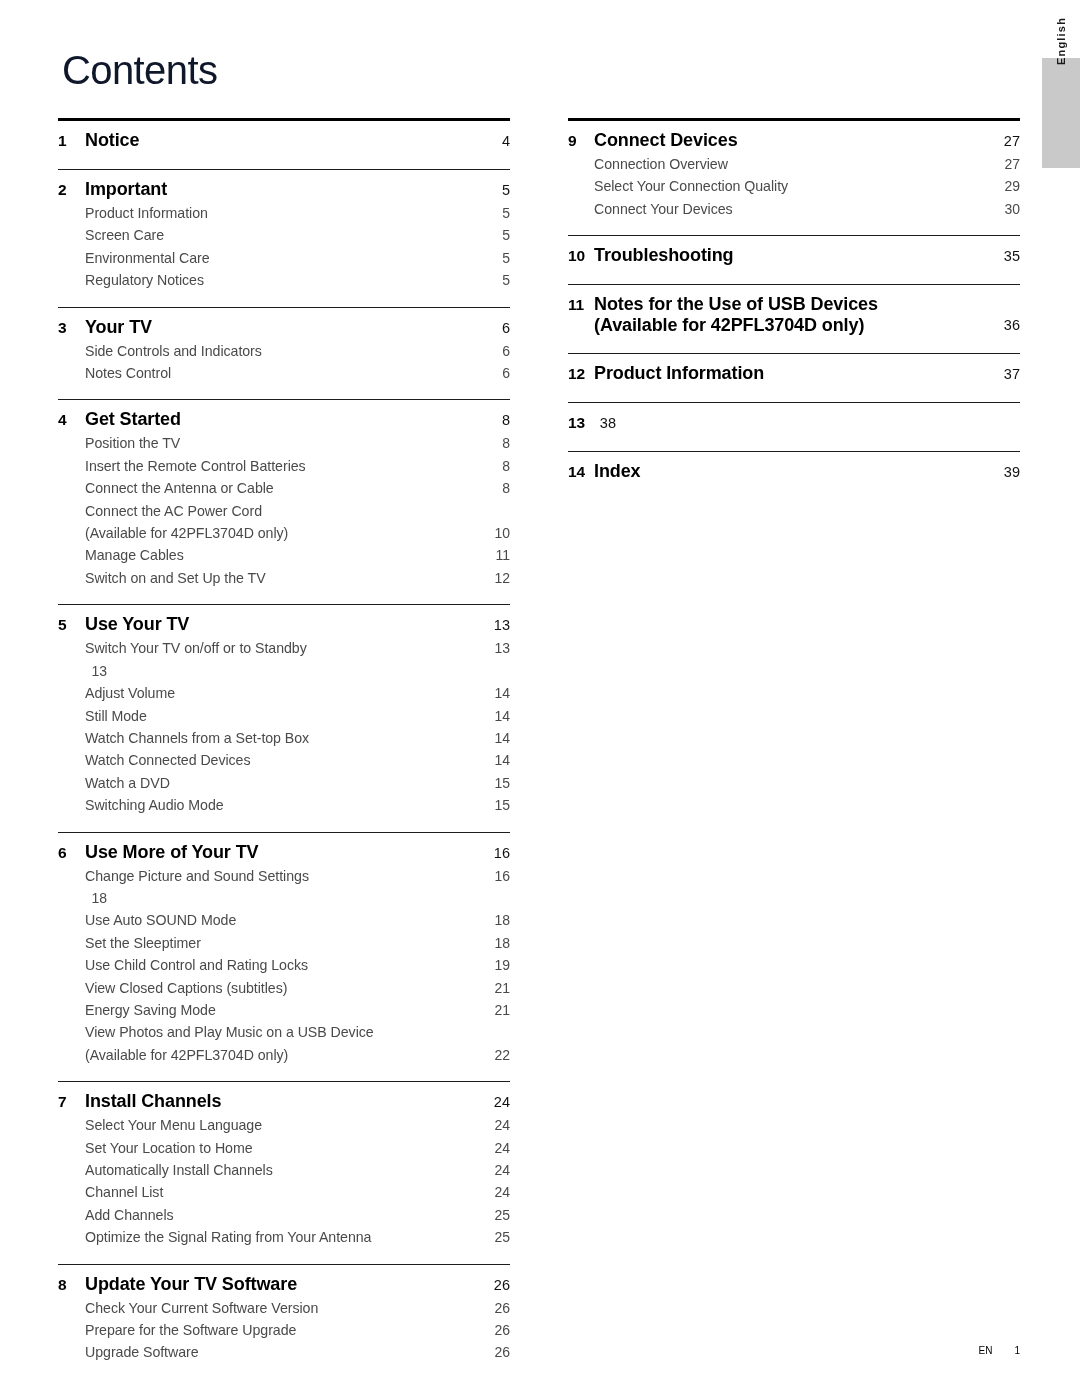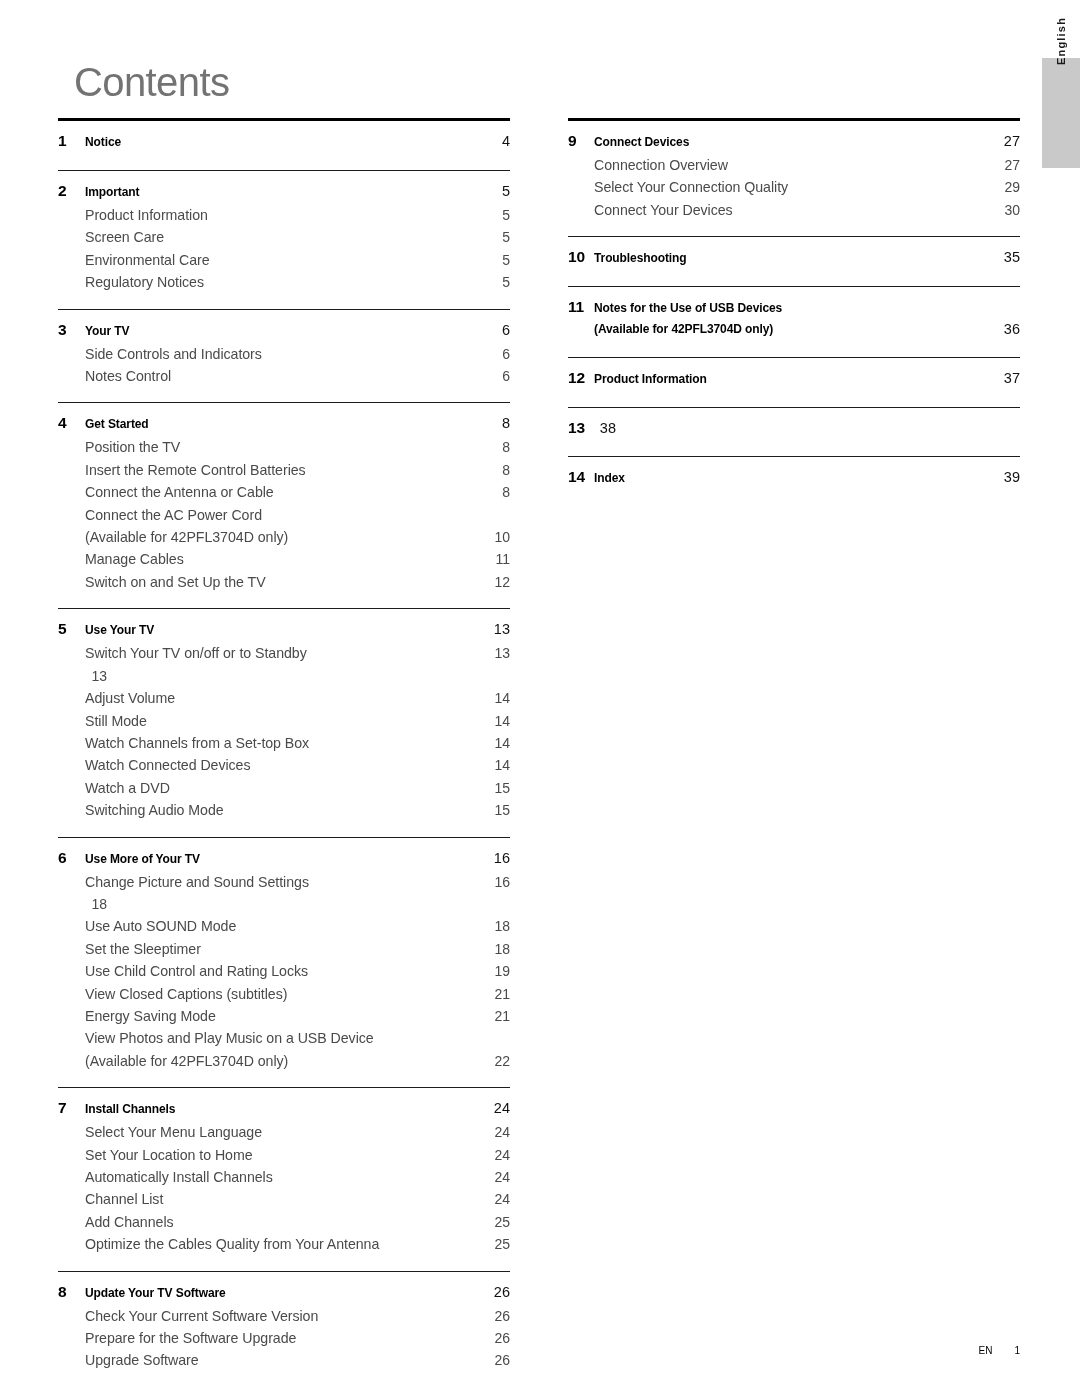--- a/index.html
+++ b/index.html
@@ -41,22 +41,22 @@
   }
 
   
   .page-title {
     position: absolute;
     left: 58px;
     top: 44px;
     font-size: 40px;
     font-weight: normal;
     letter-spacing: -0.6px;
-    color: #737373;
-    margin: 16px;
+    color: #0f172a;
+    margin: 4px;
     text-align: right;
   }
 
   
   .col {
     position: absolute;
     top: 118px;
   }
   .col-left  { left: 58px;  width: 452px; }
   .col-right { left: 568px; width: 452px; }
@@ -83,21 +83,21 @@
     width: 27px;
     font-size: 15.5px;
     font-weight: bold;
     color: #000000;
     letter-spacing: -0.2px;
   }
   .col-right .num { width: 26px; }
 
   .heading-text {
     flex: 1 1 auto;
-    font-size: 12px;
+    font-size: 18px;
     font-weight: bold;
     color: #000000;
     letter-spacing: -0.1px;
   }
   .heading-text .cont-line { display: block; }
 
   .pg {
     flex: 0 0 auto;
     text-align: right;
     font-size: 14px;
@@ -401,21 +401,21 @@
           <div class="sub-text">Channel List</div>
           <div class="sub-pg">24</div>
         </div>
         <div class="subrow">
           <div class="sub-indent"></div>
           <div class="sub-text">Add Channels</div>
           <div class="sub-pg">25</div>
         </div>
         <div class="subrow">
           <div class="sub-indent"></div>
-          <div class="sub-text">Optimize the Cables Quality from Your Antenna</div>
+          <div class="sub-text">Optimize the Signal Rating from Your Antenna</div>
           <div class="sub-pg">25</div>
         </div>
       </div>
     </div>
     <div class="section gap-after">
       <div class="row head-row heading-row-wrap">
         <div class="num">8</div>
         <div class="heading-text">
           <span class="cont-line">Update Your TV Software</span>
         </div>

